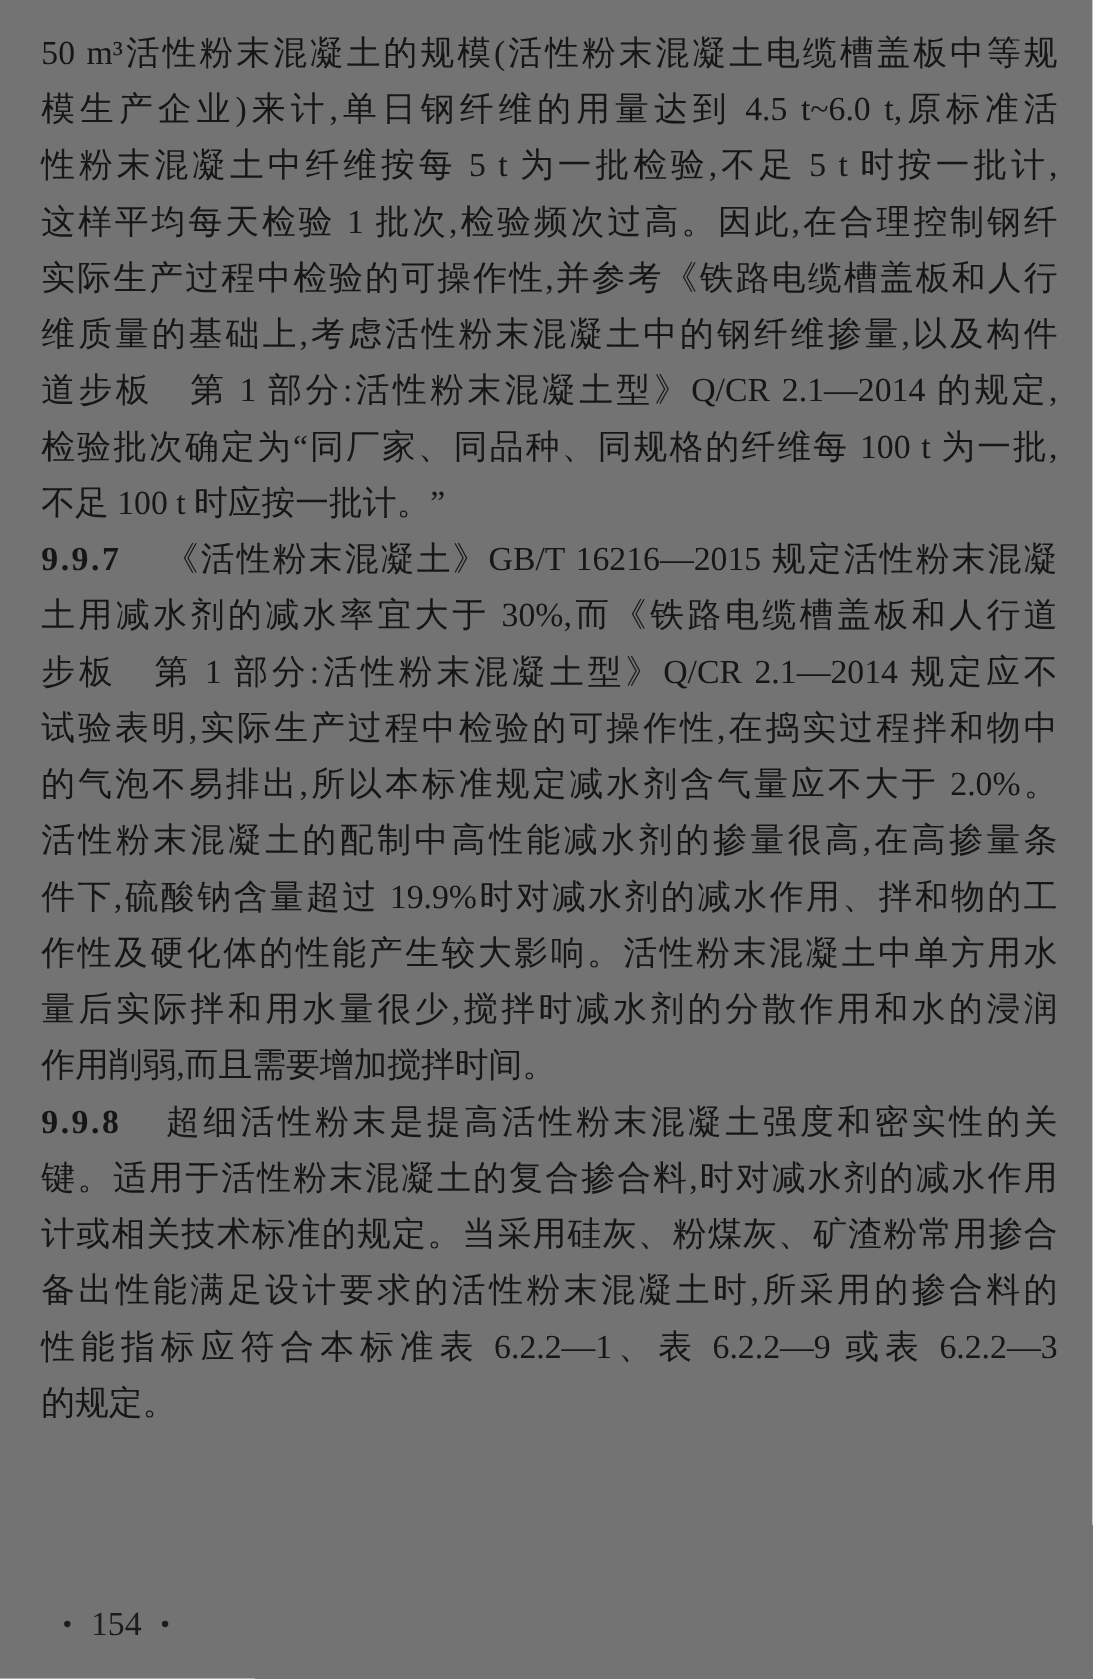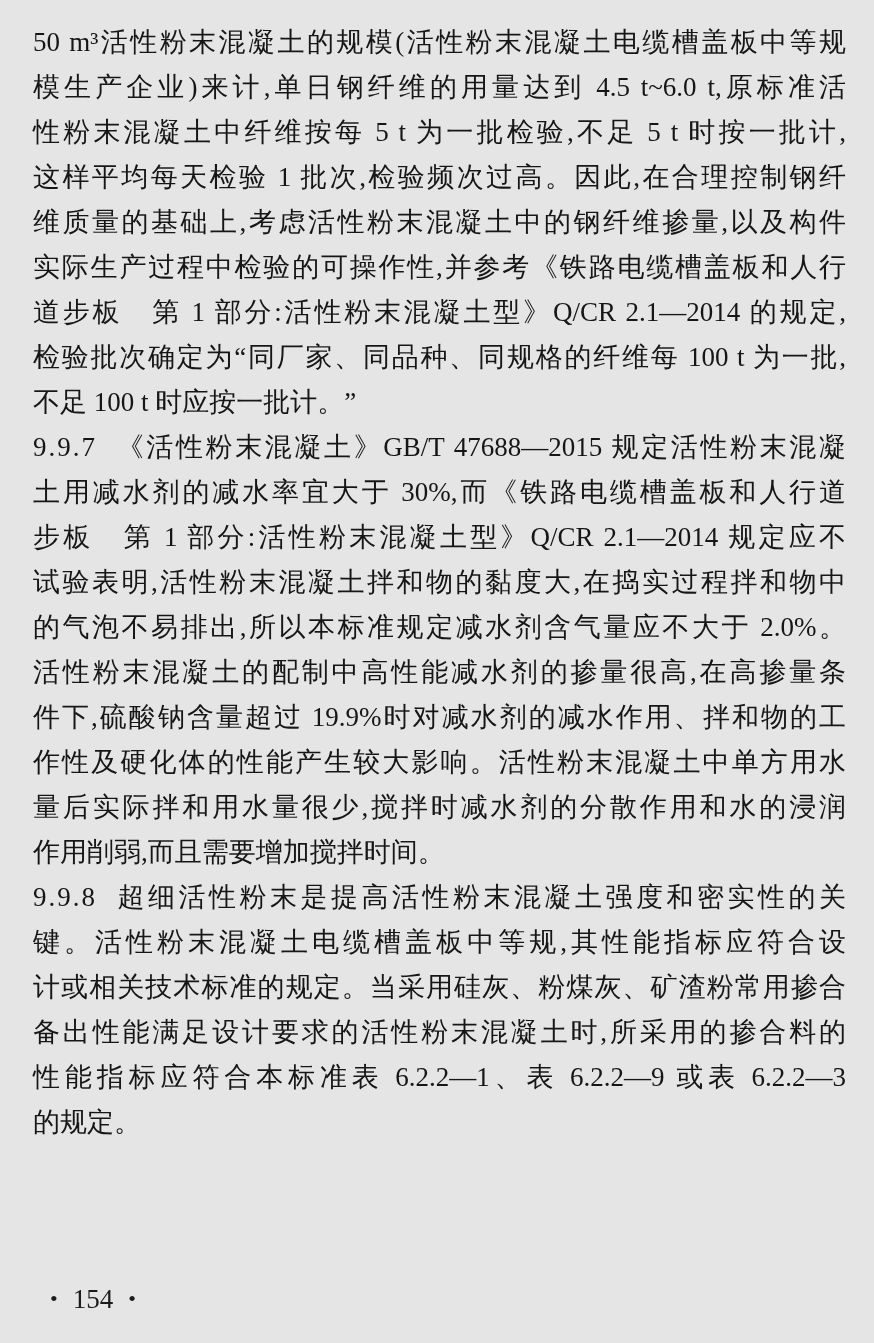--- a/index.html
+++ b/index.html
@@ -1,20 +1,20 @@
 <!DOCTYPE html>
 <html><head>
 <meta charset="utf-8">
 <style>
   html, body { margin: 0; padding: 0; background: #ffffff; }
   .page {
     position: relative;
     width: 874px;
     height: 1343px;
-    background: #e5e5e5;
+    background: #737373;
     color: #161616;
     font-family: "Liberation Serif", "DejaVu Serif", serif;
     overflow: hidden;
   }
   .text-block {
     position: absolute;
     left: 33px;
     top: 20px;
     width: 813px;
   }
@@ -24,23 +24,23 @@
     font-size: 27px;
     text-align: justify;
     text-align-last: justify;
     white-space: normal;
     overflow: visible;
   }
   .line.end {
     text-align-last: left;
   }
   .num {
-    font-weight: 400;
+    font-weight: 700;
     letter-spacing: 2px;
-    margin-right: 17px;
+    margin-right: 33px;
   }
   .footer {
     position: absolute;
     left: 50px;
     top: 1281px;
     font-size: 27px;
     color: #1c1c1c;
     display: flex;
     align-items: center;
     gap: 15px;
@@ -49,37 +49,37 @@
 </style>
 </head>
 <body>
 
 <div class="page">
   <div class="text-block" id="text-block">
       <div class="line"><span>50 m³活性粉末混凝土的规模(活性粉末混凝土电缆槽盖板中等规</span></div>
       <div class="line"><span>模生产企业)来计,单日钢纤维的用量达到 4.5 t~6.0 t,原标准活</span></div>
       <div class="line"><span>性粉末混凝土中纤维按每 5 t 为一批检验,不足 5 t 时按一批计,</span></div>
       <div class="line"><span>这样平均每天检验 1 批次,检验频次过高。因此,在合理控制钢纤</span></div>
+      <div class="line"><span>实际生产过程中检验的可操作性,并参考《铁路电缆槽盖板和人行</span></div>
       <div class="line"><span>维质量的基础上,考虑活性粉末混凝土中的钢纤维掺量,以及构件</span></div>
-      <div class="line"><span>实际生产过程中检验的可操作性,并参考《铁路电缆槽盖板和人行</span></div>
       <div class="line"><span>道步板　第 1 部分:活性粉末混凝土型》Q/CR 2.1—2014 的规定,</span></div>
       <div class="line"><span>检验批次确定为“同厂家、同品种、同规格的纤维每 100 t 为一批,</span></div>
       <div class="line end"><span>不足 100 t 时应按一批计。”</span></div>
-      <div class="line"><b class="num">9.9.7</b><span>《活性粉末混凝土》GB/T 47688—2015 规定活性粉末混凝</span></div>
+      <div class="line"><b class="num">9.9.7</b><span>《活性粉末混凝土》GB/T 16216—2015 规定活性粉末混凝</span></div>
       <div class="line"><span>土用减水剂的减水率宜大于 30%,而《铁路电缆槽盖板和人行道</span></div>
       <div class="line"><span>步板　第 1 部分:活性粉末混凝土型》Q/CR 2.1—2014 规定应不</span></div>
-      <div class="line"><span>试验表明,活性粉末混凝土拌和物的黏度大,在捣实过程拌和物中</span></div>
+      <div class="line"><span>试验表明,实际生产过程中检验的可操作性,在捣实过程拌和物中</span></div>
       <div class="line"><span>的气泡不易排出,所以本标准规定减水剂含气量应不大于 2.0%。</span></div>
       <div class="line"><span>活性粉末混凝土的配制中高性能减水剂的掺量很高,在高掺量条</span></div>
       <div class="line"><span>件下,硫酸钠含量超过 19.9%时对减水剂的减水作用、拌和物的工</span></div>
       <div class="line"><span>作性及硬化体的性能产生较大影响。活性粉末混凝土中单方用水</span></div>
       <div class="line"><span>量后实际拌和用水量很少,搅拌时减水剂的分散作用和水的浸润</span></div>
       <div class="line end"><span>作用削弱,而且需要增加搅拌时间。</span></div>
       <div class="line"><b class="num">9.9.8</b><span>超细活性粉末是提高活性粉末混凝土强度和密实性的关</span></div>
-      <div class="line"><span>键。活性粉末混凝土电缆槽盖板中等规,其性能指标应符合设</span></div>
+      <div class="line"><span>键。适用于活性粉末混凝土的复合掺合料,时对减水剂的减水作用</span></div>
       <div class="line"><span>计或相关技术标准的规定。当采用硅灰、粉煤灰、矿渣粉常用掺合</span></div>
       <div class="line"><span>备出性能满足设计要求的活性粉末混凝土时,所采用的掺合料的</span></div>
       <div class="line"><span>性能指标应符合本标准表 6.2.2—1、表 6.2.2—9 或表 6.2.2—3</span></div>
       <div class="line end"><span>的规定。</span></div>
     </div>
   <div class="footer">
     <span class="dot">•</span>
     <span>154</span>
     <span class="dot">•</span>
   </div>

